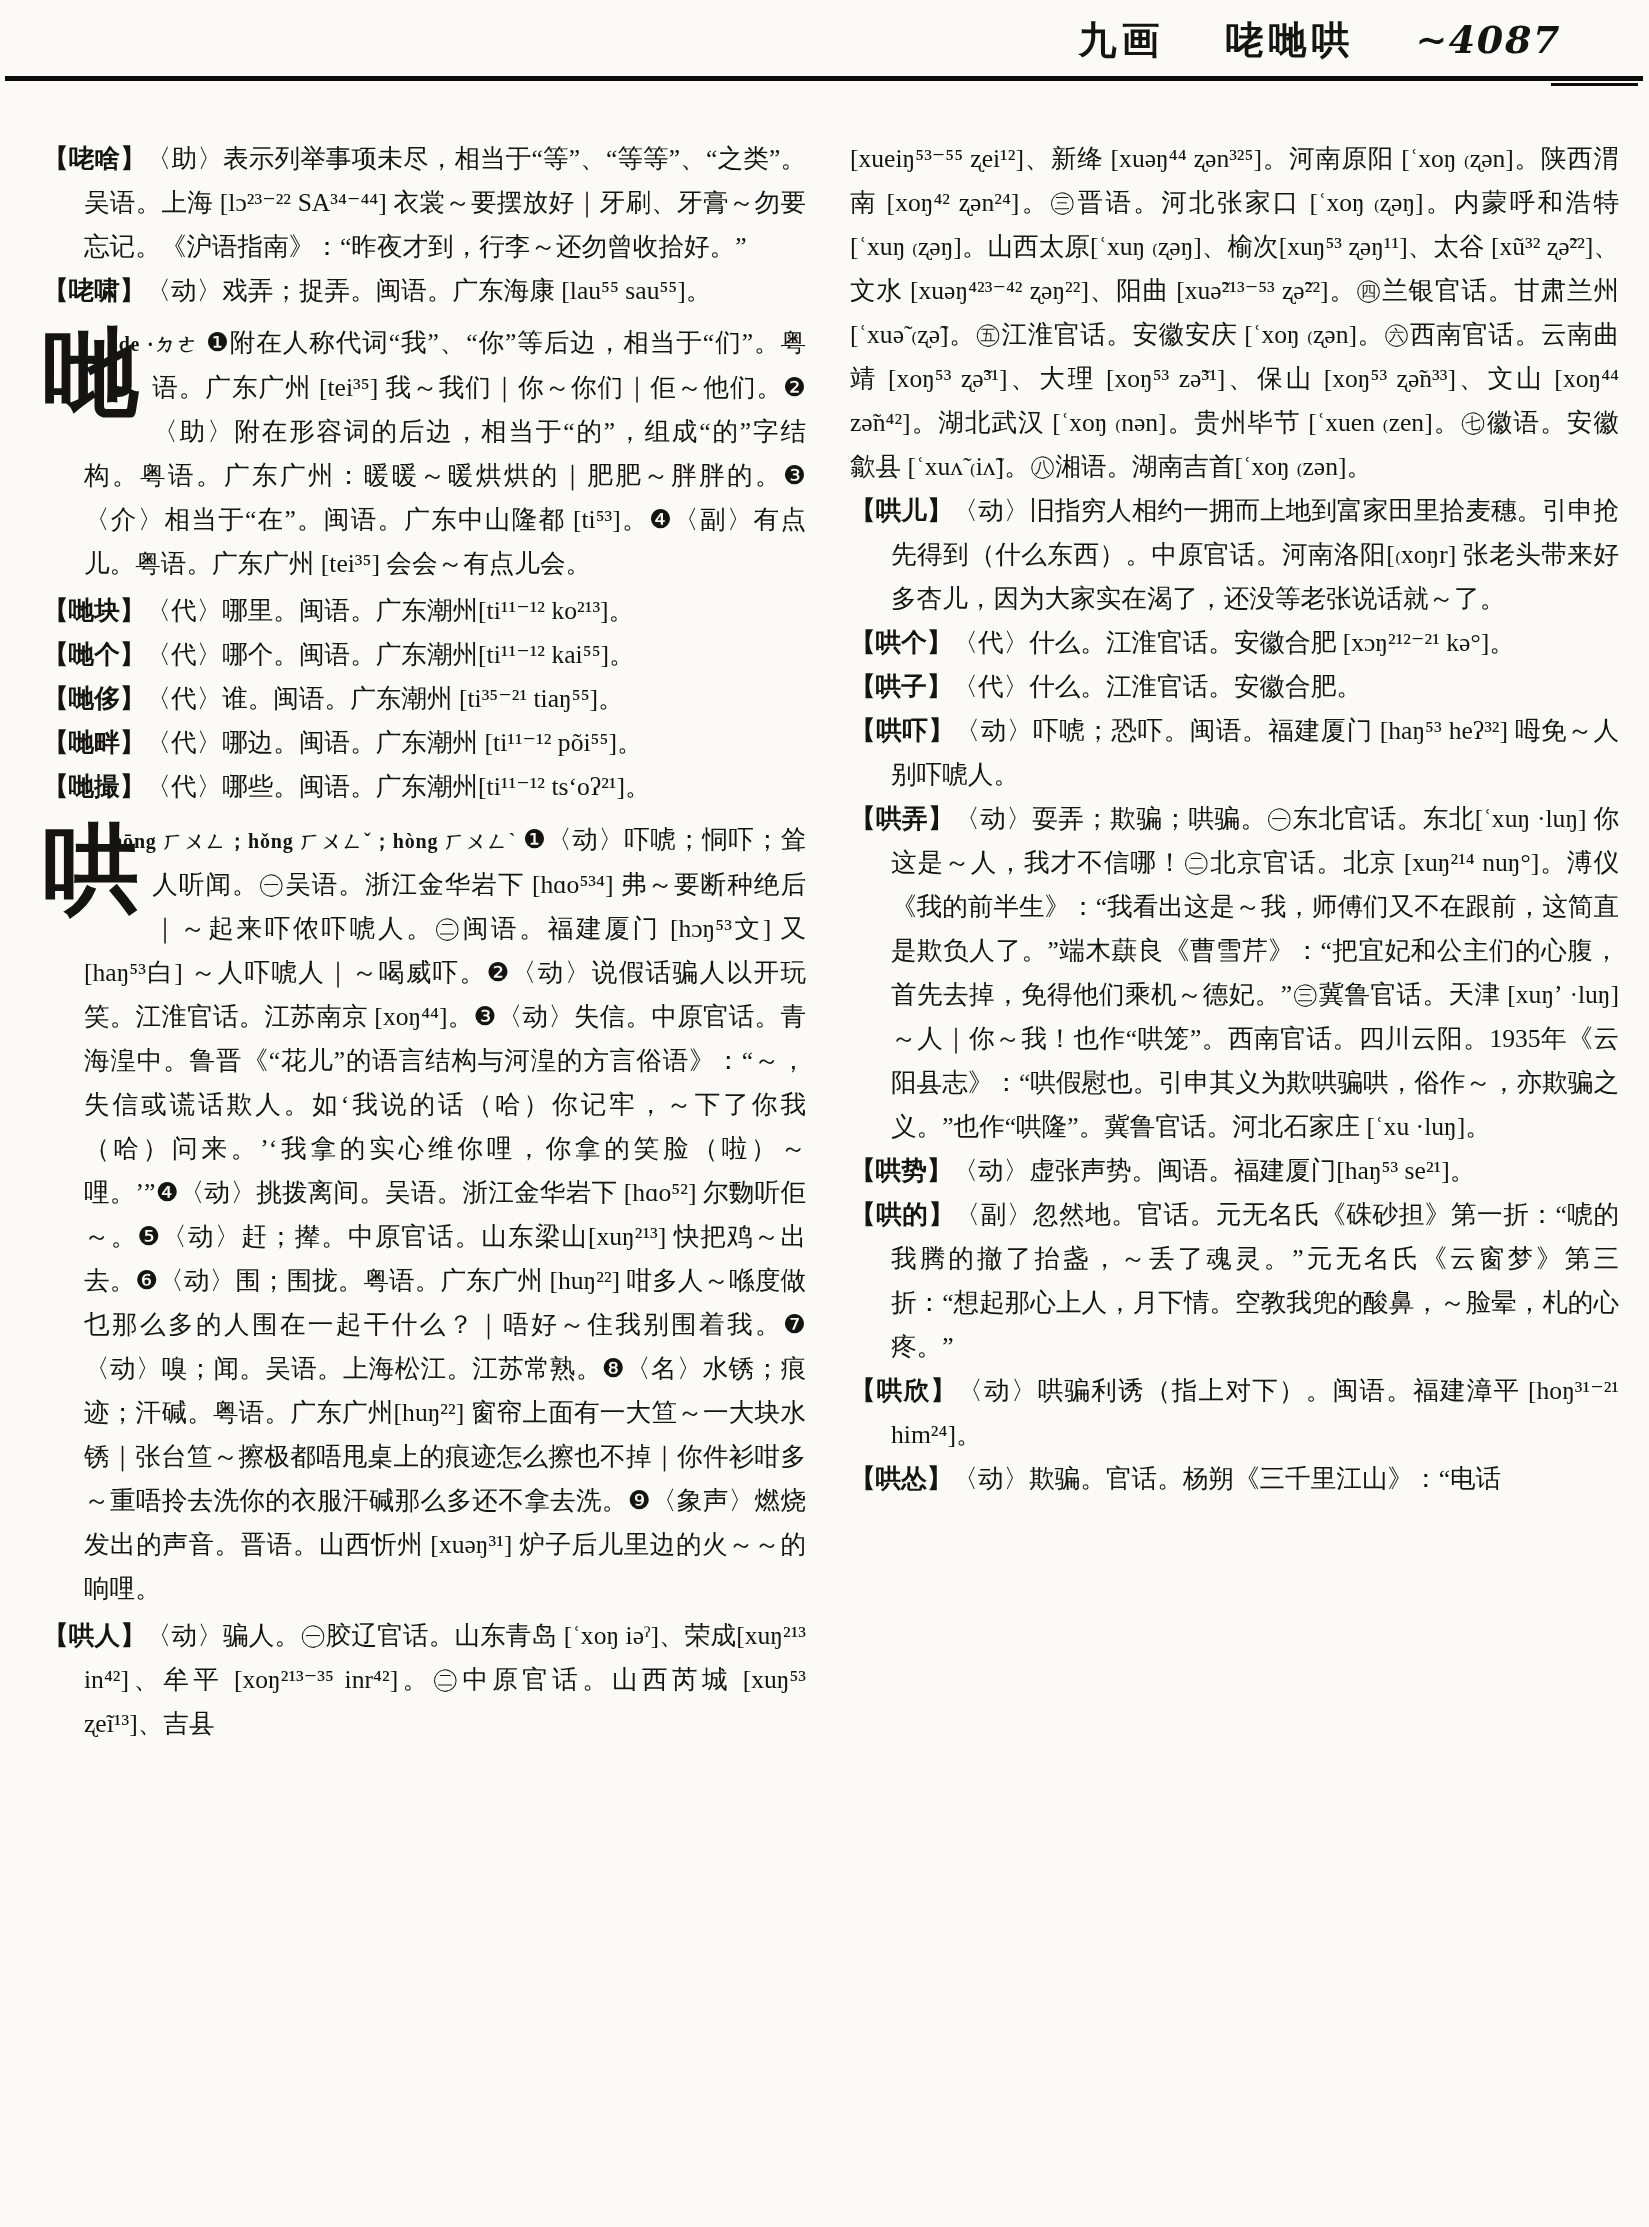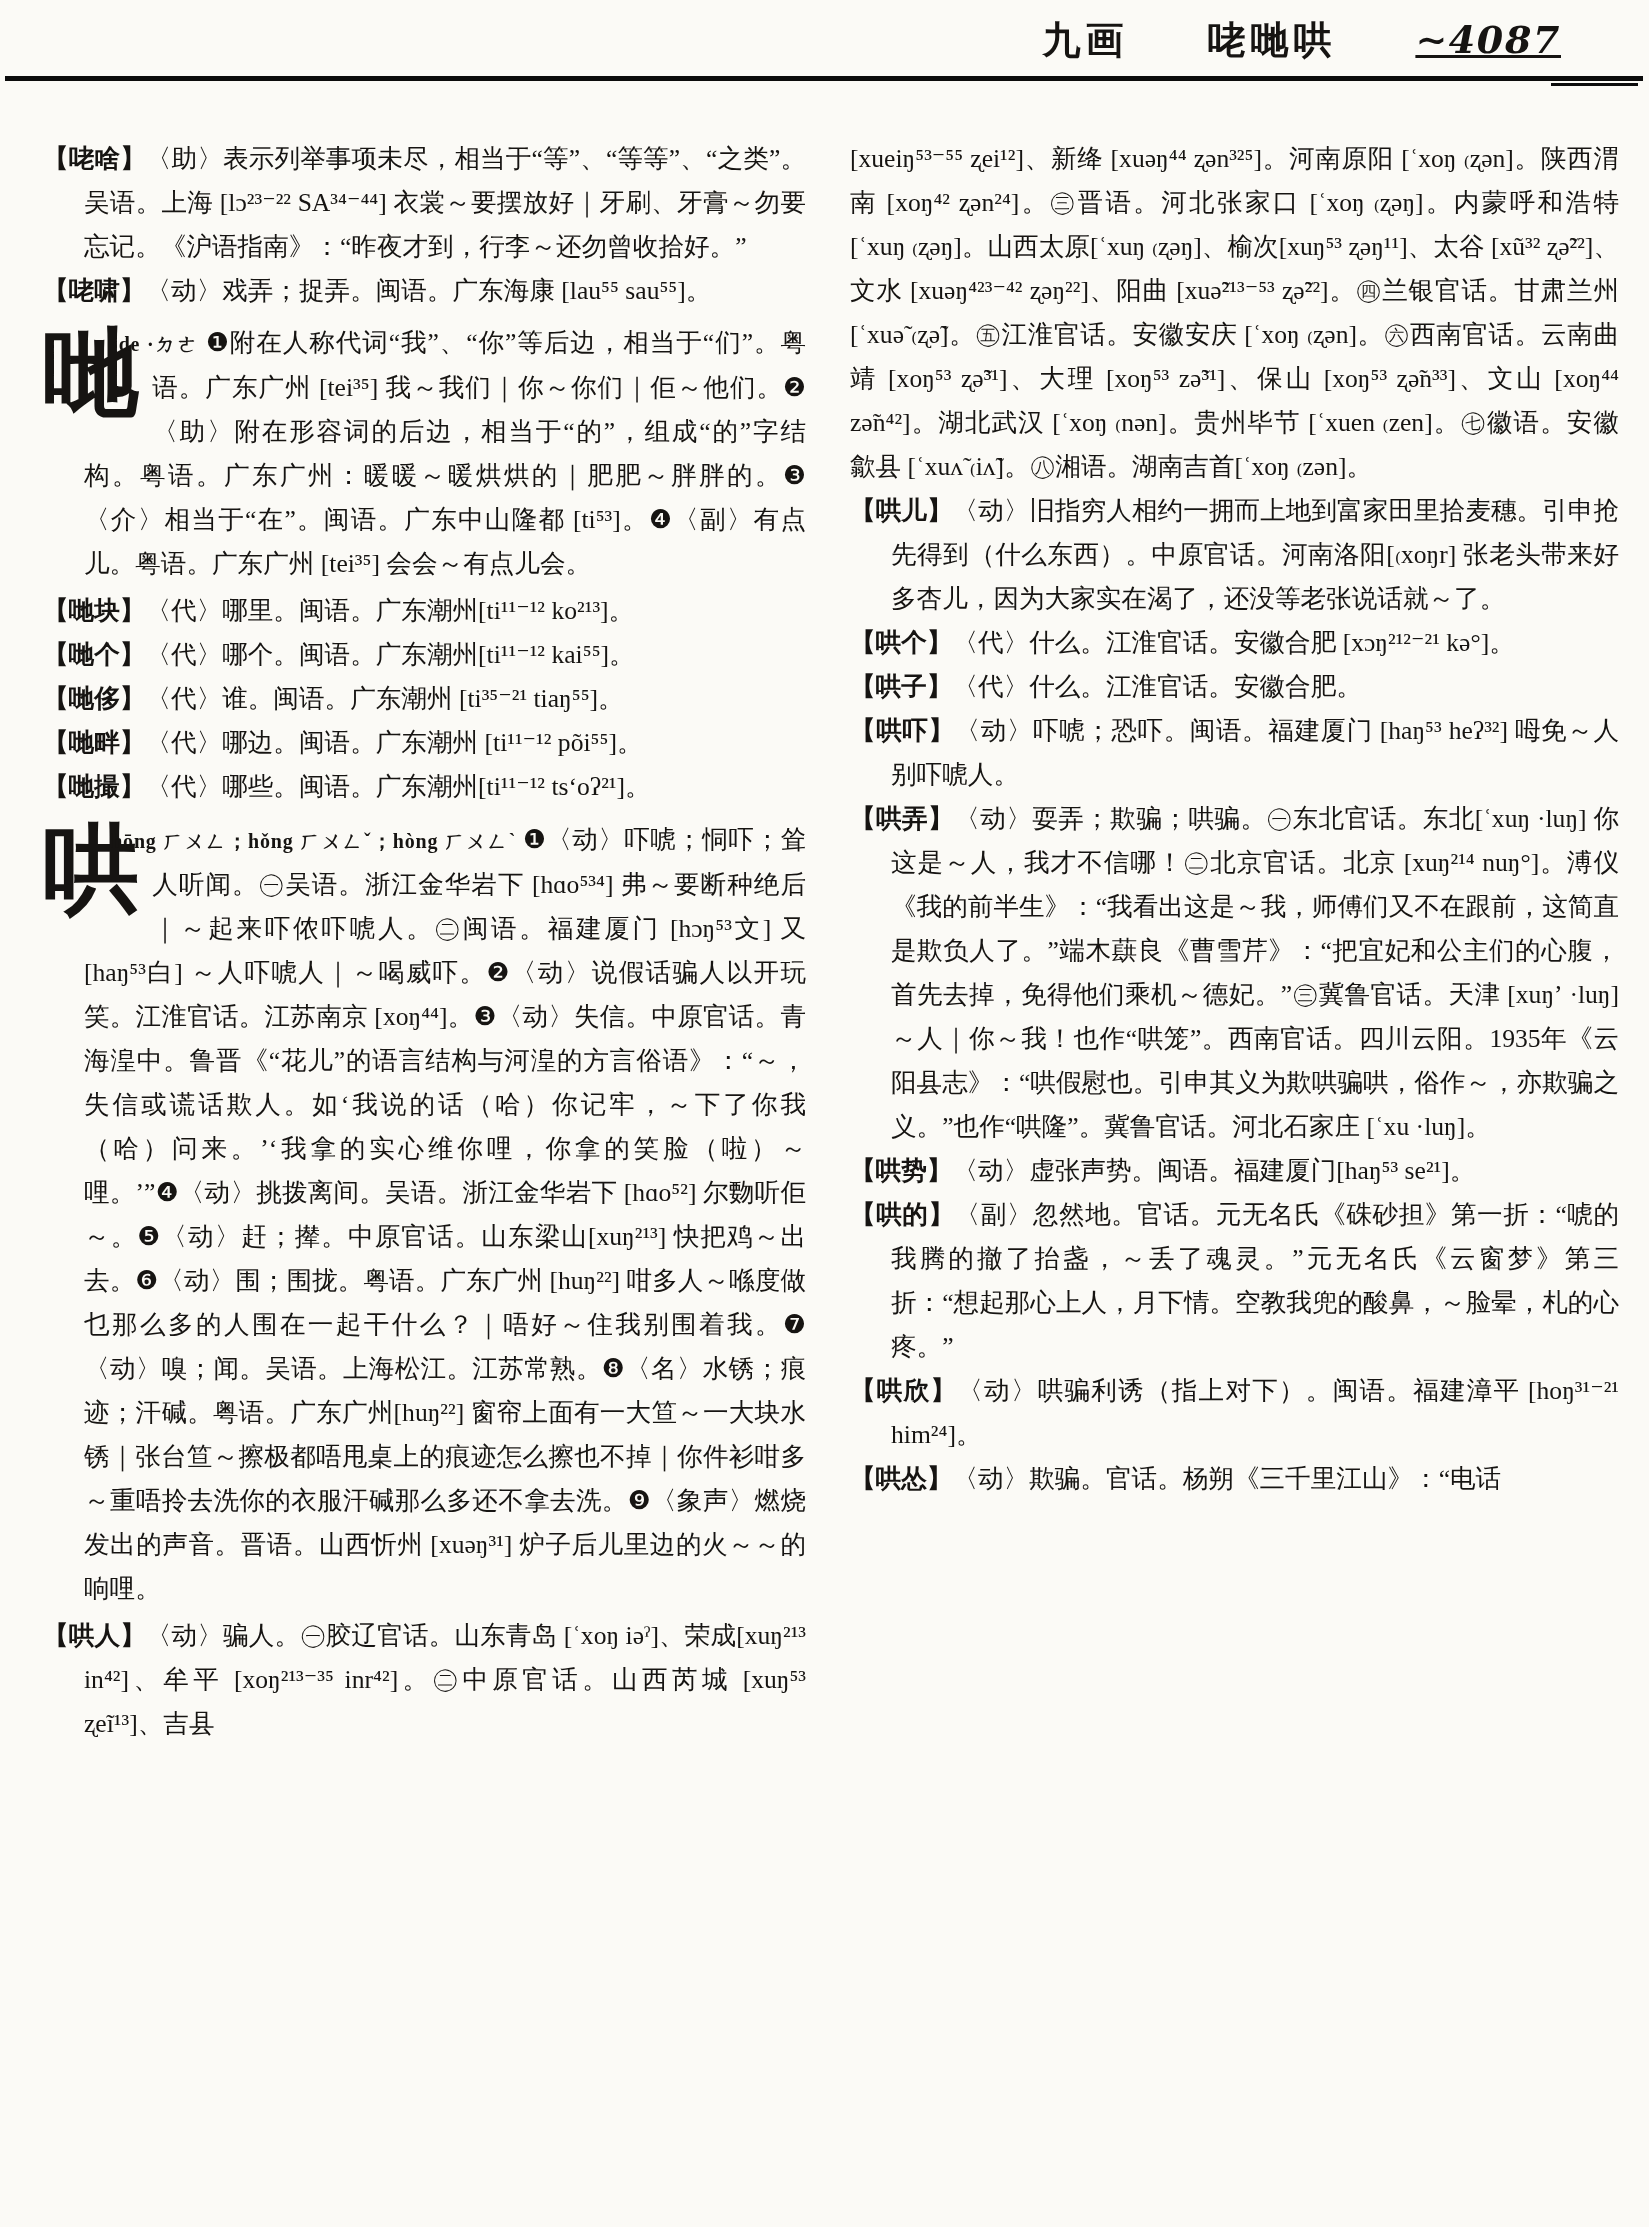--- a/index.html
+++ b/index.html
@@ -6,25 +6,25 @@
   .page{
     position:relative;
     width:1650px;height:2227px;
     background:#fbfaf6;
     color:#161412;
     font-family:"Liberation Serif","DejaVu Serif",serif;
     overflow:hidden;
   }
   .header{
     position:absolute;top:15px;left:825px;width:784px;
-    display:flex;justify-content:flex-end;align-items:baseline;gap:79px;
+    display:flex;justify-content:flex-end;align-items:baseline;gap:61px;
     padding-right:48px;box-sizing:border-box;
     font-size:38px;font-weight:bold;letter-spacing:5px;
   }
-  .page-number{font-style:italic;letter-spacing:1.6px;font-family:"DejaVu Serif",serif;text-decoration:underline;}
+  .page-number{font-style:italic;letter-spacing:1.6px;font-family:"DejaVu Serif",serif;}
   .rule{
     position:absolute;top:76px;left:5px;width:1638px;height:5px;
     background:#0c0c0c;
   }
   .rule2{
     position:absolute;top:83px;left:1551px;width:87px;height:2.5px;
     background:#0c0c0c;
   }
   .col{
     position:absolute;top:97px;height:2125px;

